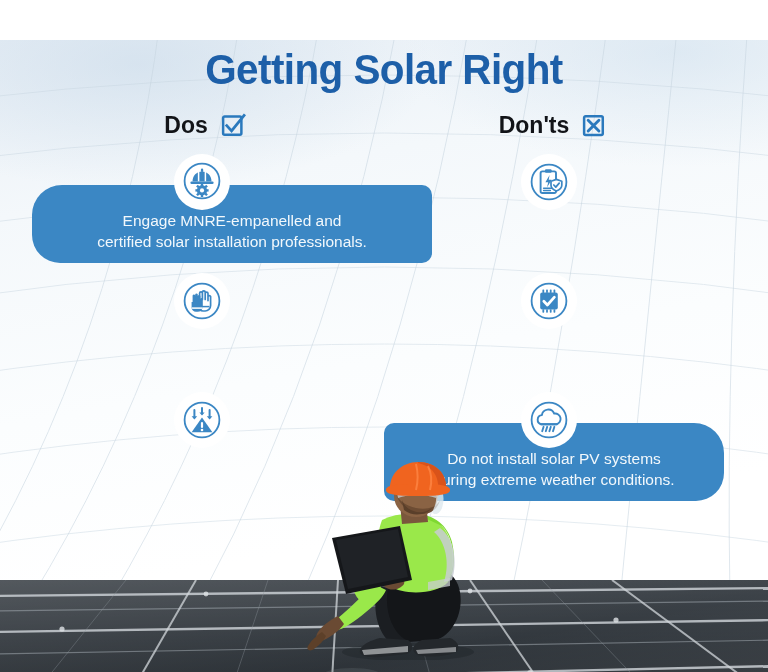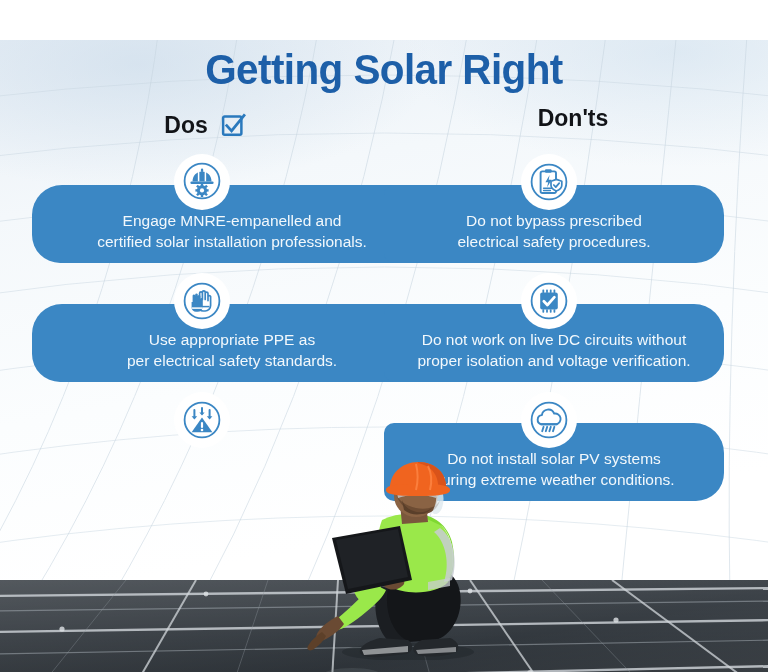--- a/index.html
+++ b/index.html
@@ -62,21 +62,21 @@
     display: flex;
     align-items: center;
     justify-content: center;
     gap: 13px;
     font-size: 23px;
     font-weight: bold;
     color: #121418;
     z-index: 6;
   }
   .col-head.dos   { left: 40px;  width: 330px; }
-  .col-head.donts { left: 408px; width: 330px; flex-direction: column; }
+  .col-head.donts { left: 388px; width: 330px; }
   .col-head .box-icon { display: block; width: 25px; height: 25px; }
 
   
   .card {
     position: absolute;
     background: #3b87c4;
     color: #ffffff;
     z-index: 3;
     box-sizing: border-box;
     display: flex;
@@ -226,24 +226,20 @@
         <rect x="24" y="27.2" width="2.6" height="2.4"></rect>
         <rect x="14.6" y="23.2" width="2.4" height="2.4" transform="rotate(-45 15.8 24.4)"></rect>
         <rect x="23" y="23.2" width="2.4" height="2.4" transform="rotate(45 24.2 24.4)"></rect>
         <rect x="14.6" y="31.2" width="2.4" height="2.4" transform="rotate(45 15.8 32.4)"></rect>
         <rect x="23" y="31.2" width="2.4" height="2.4" transform="rotate(-45 24.2 32.4)"></rect>
       </g>
       <circle cx="20" cy="28.4" r="2.1" fill="#ffffff"></circle>
     </svg>
   </div>
 
-  <div class="card left row2">
-    <div class="card-text">Use appropriate PPE as
-per electrical safety standards.</div>
-  </div>
   <div class="icon-badge c-left r2">
     <svg width="40" height="40" viewBox="0 0 40 40">
       <circle cx="20" cy="20" r="17.4" fill="none" stroke="#3b87c4" stroke-width="1.8"></circle>
 
       <path d="M 17.6 19 L 17.6 12.2 A 1.4 1.4 0 0 1 20.4 12.2 L 20.4 18.4
                L 20.4 11.2 A 1.4 1.4 0 0 1 23.2 11.2 L 23.2 18.4
                L 23.2 12.6 A 1.4 1.4 0 0 1 26 12.6 L 26 19.6
                L 26 15.6 A 1.35 1.35 0 0 1 28.6 15.6 L 28.6 24.6
                A 5.4 5.4 0 0 1 23.2 30 L 21 30 A 4.6 4.6 0 0 1 16.4 25.4 L 16.4 19 Z" fill="none" stroke="#3b87c4" stroke-width="1.7" stroke-linejoin="round"></path>
       <path d="M 18.2 25.6 L 27.4 25.6" stroke="#3b87c4" stroke-width="1.5"></path>
@@ -269,44 +265,36 @@
         <path d="M 27.6 10 L 27.6 17.4" stroke-linecap="round"></path>
         <path d="M 24.8 16.2 L 27.6 19.6 L 30.4 16.2 Z" stroke="none"></path>
       </g>
 
       <path d="M 20 17.6 L 30.4 32.2 L 9.6 32.2 Z" fill="#3b87c4"></path>
       <rect x="18.9" y="22" width="2.2" height="6" rx="1.1" fill="#ffffff"></rect>
       <circle cx="20" cy="30" r="1.3" fill="#ffffff"></circle>
     </svg>
   </div>
 
-  <div class="card right row1">
-    <div class="card-text">Do not bypass prescribed
-electrical safety procedures.</div>
-  </div>
   <div class="icon-badge c-right r1">
     <svg width="40" height="40" viewBox="0 0 40 40">
       <circle cx="20" cy="20" r="17.4" fill="none" stroke="#3b87c4" stroke-width="1.8"></circle>
 
       <rect x="11.6" y="9.4" width="15.4" height="21.6" rx="1.8" fill="none" stroke="#3b87c4" stroke-width="1.9"></rect>
       <rect x="16" y="7.2" width="6.6" height="3.6" rx="1.1" fill="#3b87c4"></rect>
 
       <path d="M 20.6 13 L 16.4 20.2 L 19.2 20.2 L 18 25.4 L 22.6 17.8 L 19.7 17.8 Z" fill="#3b87c4"></path>
 
       <path d="M 14.6 26.2 L 24 26.2 M 14.6 28.6 L 21.4 28.6" stroke="#3b87c4" stroke-width="1.5" stroke-linecap="round"></path>
 
       <path d="M 27.4 17.4 L 32.8 19.2 L 32.8 23.2 C 32.8 26 30.6 27.8 27.4 29 C 24.2 27.8 22 26 22 23.2 L 22 19.2 Z" fill="#ffffff" stroke="#3b87c4" stroke-width="1.7" stroke-linejoin="round"></path>
       <path d="M 24.8 23 L 26.8 25.1 L 30.2 21.1" fill="none" stroke="#3b87c4" stroke-width="1.7" stroke-linecap="round" stroke-linejoin="round"></path>
     </svg>
   </div>
 
-  <div class="card right row2">
-    <div class="card-text">Do not work on live DC circuits without
-proper isolation and voltage verification.</div>
-  </div>
   <div class="icon-badge c-right r2">
     <svg width="40" height="40" viewBox="0 0 40 40">
       <circle cx="20" cy="20" r="17.4" fill="none" stroke="#3b87c4" stroke-width="1.8"></circle>
 
       <rect x="11.2" y="11.6" width="17.6" height="17" rx="2" fill="#3b87c4"></rect>
 
       <g fill="#3b87c4">
         <rect x="13.4" y="8.4" width="1.8" height="3.6" rx="0.7"></rect>
         <rect x="17.1" y="8.4" width="1.8" height="3.6" rx="0.7"></rect>
         <rect x="20.8" y="8.4" width="1.8" height="3.6" rx="0.7"></rect>

